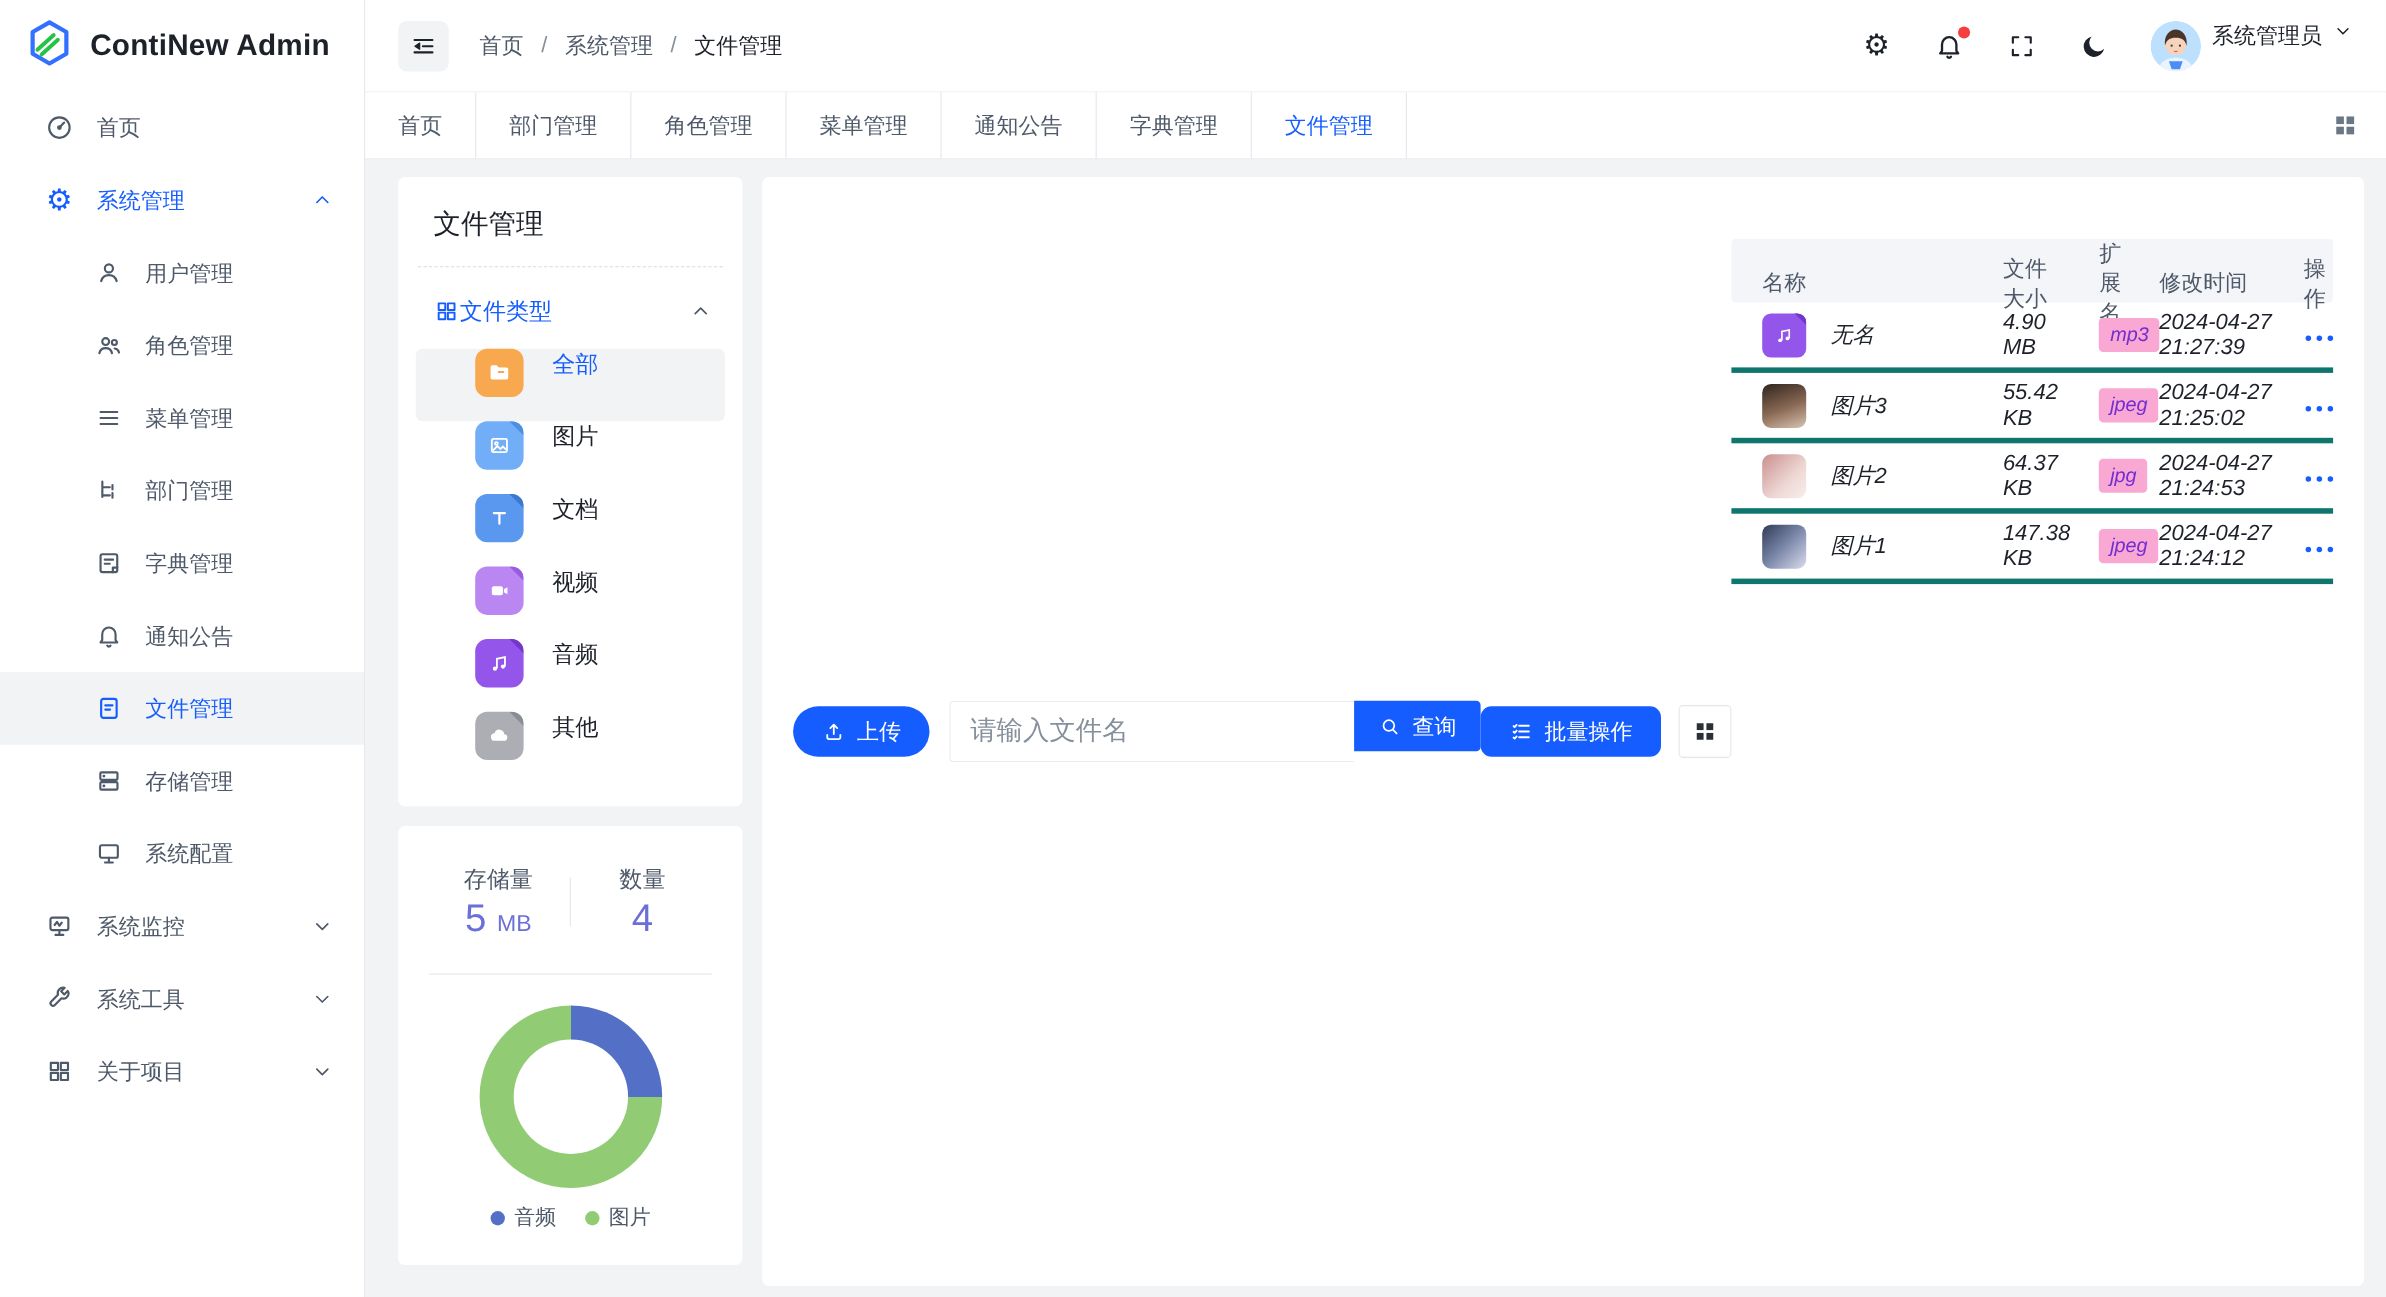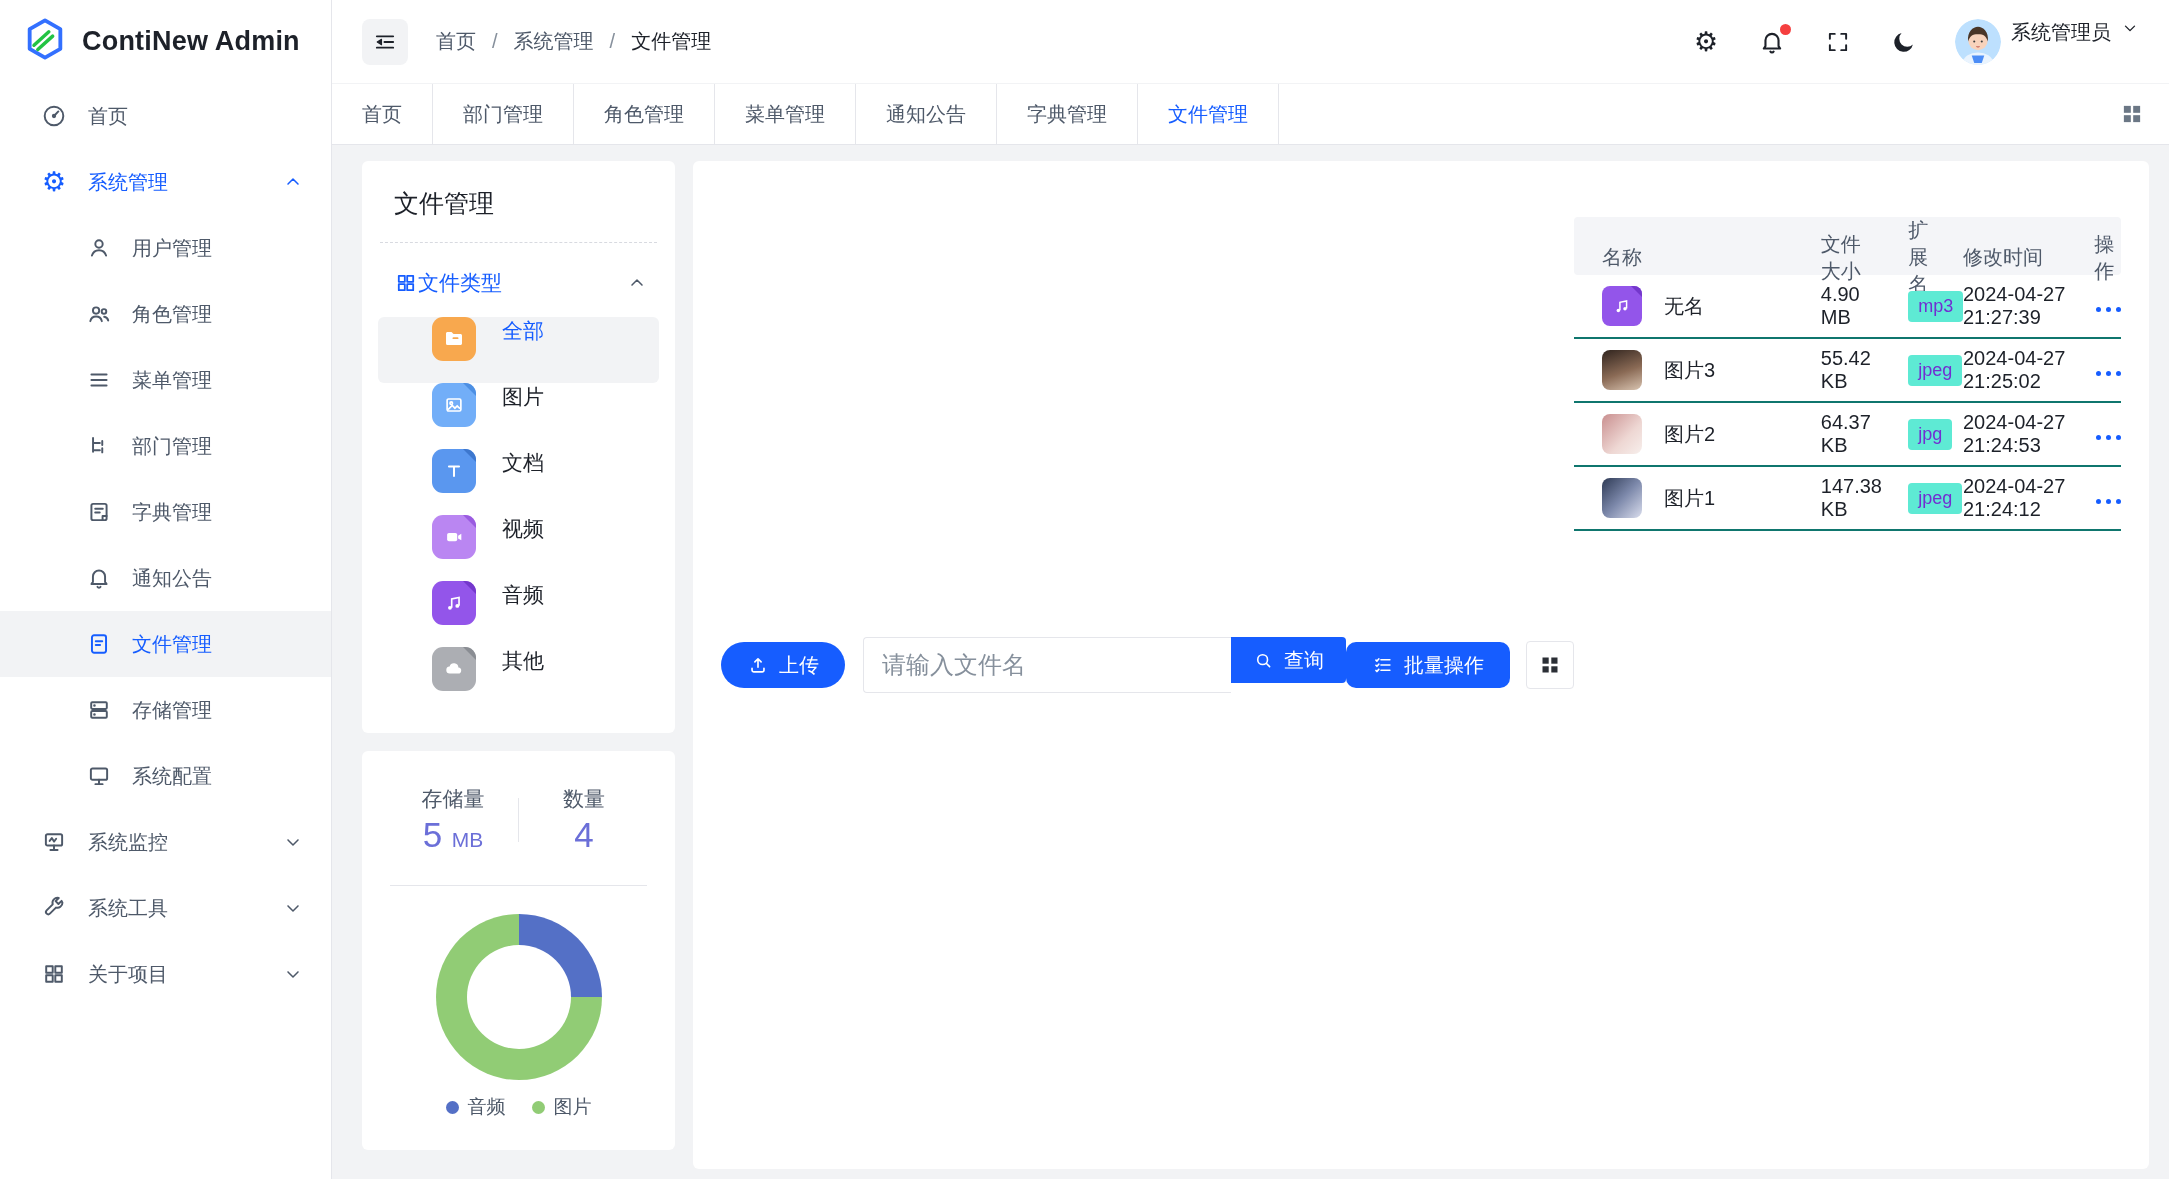--- a/index.html
+++ b/index.html
@@ -91,30 +91,30 @@
   .search-input{width:368px; height:56px; border:1px solid var(--border); border-right:none; border-radius:4px 0 0 4px; padding:0 18px; font-size:24px; color:var(--text); outline:none; font-family:inherit;}
   .search-input::placeholder{color:var(--text3);}
   .btn-query{border-radius:0 4px 4px 0; padding:0 22px;}
   .toolbar-right{margin-left:auto; display:flex; align-items:center; gap:16px;}
   .btn-batch{border-radius:10px; padding:0 26px;}
   .view-btn{width:48px; height:48px; border:1px solid var(--border); background:#fff; border-radius:4px; display:flex; align-items:center; justify-content:center; cursor:pointer; color:#2b2f36;}
 
   .table{margin-top:32px;}
   .trow{display:grid; grid-template-columns:40% 16% 10% 24% 10%; align-items:center;}
   .thead{background:var(--thead); border-radius:4px; height:58px; color:var(--text2); font-size:20px;}
-  .tbody .trow{height:64px; border-bottom:2px solid #0f766e; font-size:20px;}
+  .tbody .trow{height:64px; border-bottom:5px solid #0f766e; font-size:20px;font-style:italic;}
   .cell{padding-left:28px;}
   .name-cell{display:flex; align-items:center; gap:22px;}
   .rowicon{width:40px; height:40px; border-radius:8px; flex:none; display:flex; align-items:center; justify-content:center; color:#fff;}
   .rowicon.audio{background:#9355EA; position:relative;}
   .rowicon.audio::after{content:""; position:absolute; top:0; right:0; width:11px; height:11px; background:#7437CC; clip-path:polygon(100% 0,100% 100%,0 0); border-top-right-radius:8px;}
   .thumb1{background:linear-gradient(135deg,#2e3a55,#7c88aa 50%,#d9dded);}
   .thumb2{background:linear-gradient(135deg,#c98f8f,#eed7d3 60%,#f7efec);}
   .thumb3{background:linear-gradient(160deg,#30241e,#8a6a55 55%,#d8c3b0);}
-  .badge{display:inline-block; background:#5eead4; color:#722ED1; font-size:18px; padding:5px 10px; border-radius:4px;}
+  .badge{display:inline-block; background:#f9a8d4; color:#722ED1; font-size:18px; padding:5px 10px; border-radius:4px;}
   .more{display:inline-flex; gap:5px; cursor:pointer; padding:6px 2px;}
   .more i{width:5px; height:5px; border-radius:50%; background:var(--primary); display:block;}
 </style>
 </head>
 <body>
 
 <div class="app">
 
   <aside class="sidebar">
     <div class="logo-row">

